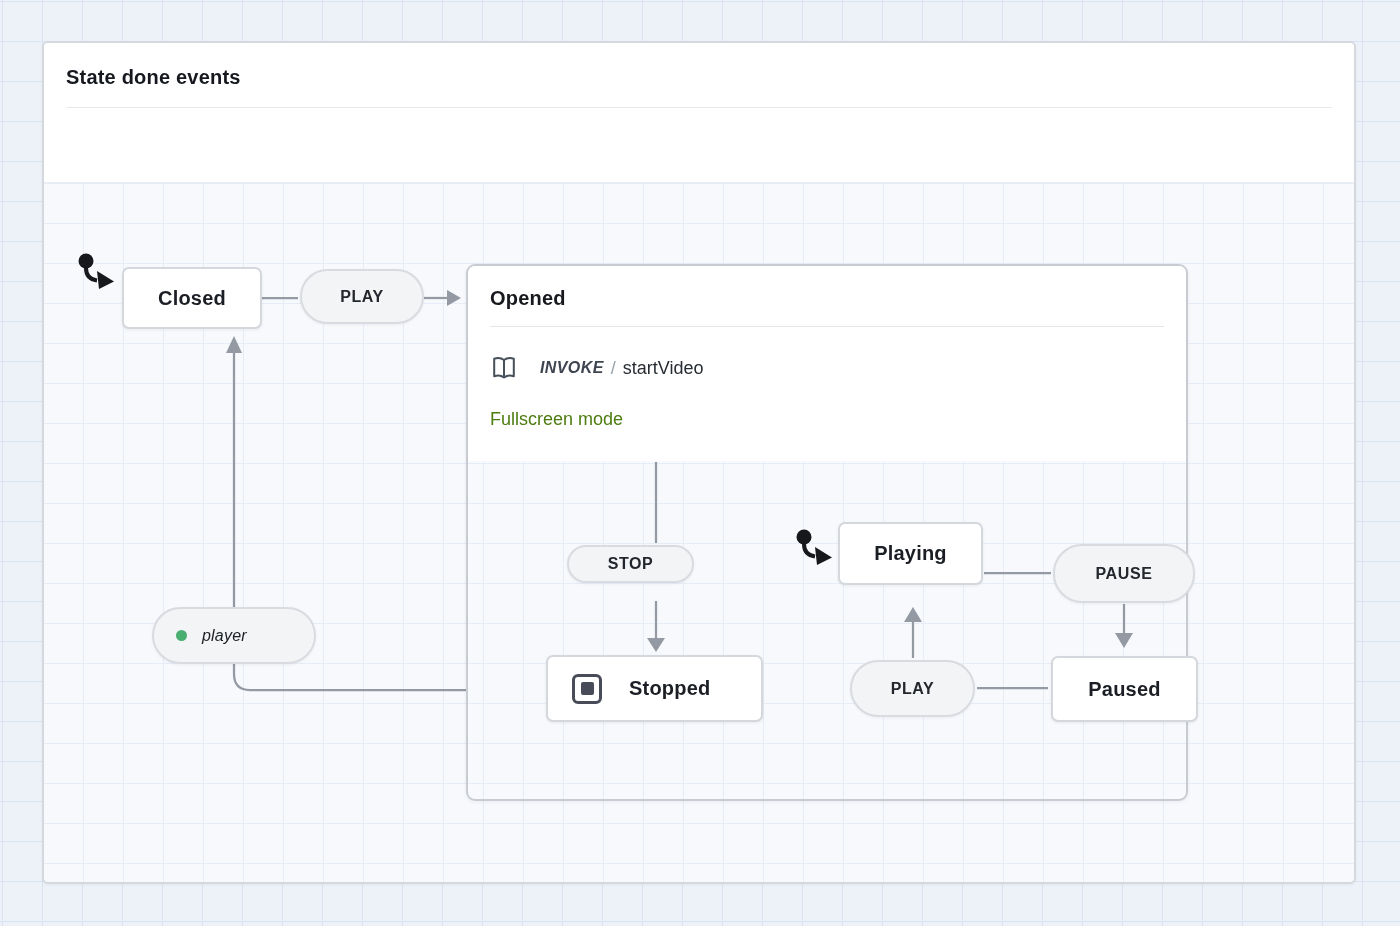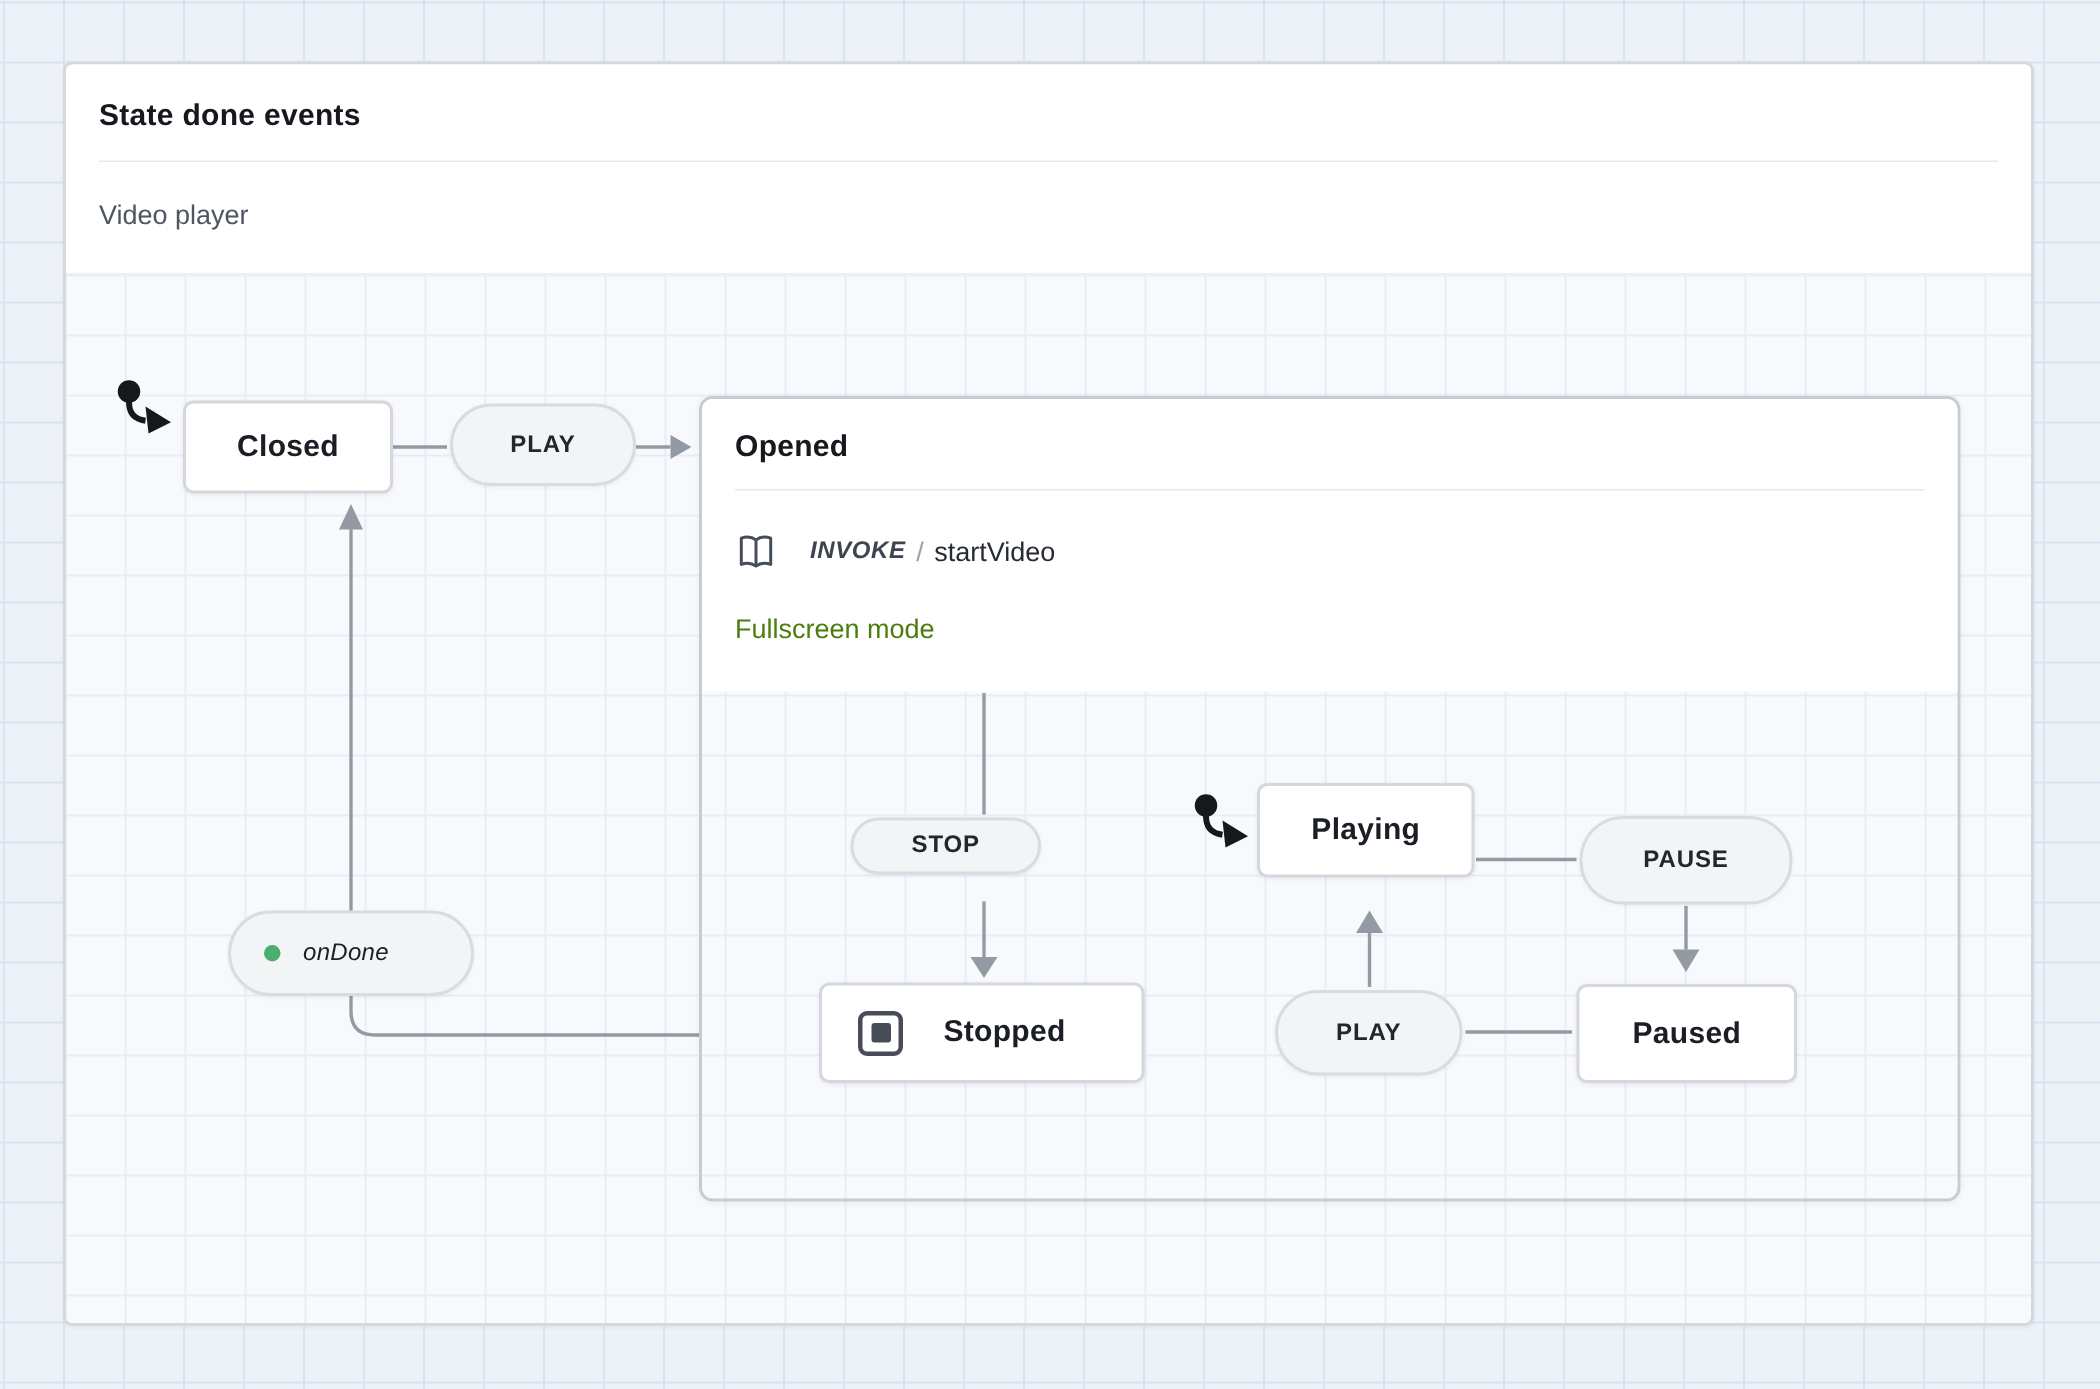--- a/index.html
+++ b/index.html
@@ -50,21 +50,21 @@
     box-shadow:0 1px 3px rgba(25,35,60,.07);
     font-size:20px;font-weight:700;color:#1b1e24;letter-spacing:.2px;
   }
   .event-pill{
     background:#f3f4f6;border:2px solid #d9dbe0;border-radius:29px;
     box-shadow:0 1px 3px rgba(25,35,60,.06);
     font-size:16px;font-weight:700;color:#23262c;letter-spacing:.6px;
   }
   .compound-state{
     position:absolute;z-index:2;box-sizing:border-box;
-    left:466px;top:264px;width:841px;height:537px;
+    left:466px;top:264px;width:722px;height:537px;
     border:2px solid #c8ccd2;border-radius:9px;
     box-shadow:0 1px 4px rgba(25,35,60,.06);
     background:transparent;
   }
   .compound-header{
     box-sizing:border-box;height:195px;background:#fff;
     border-radius:7px 7px 0 0;padding:18px 22px 0;
   }
   .compound-title{margin:0;font-size:20px;line-height:28px;font-weight:700;color:#17191f;letter-spacing:.2px;}
   .compound-divider{border:none;border-top:1.5px solid #e5e7ea;margin:14px 0 0;}
@@ -100,21 +100,20 @@
 </style>
 </head>
 <body>
 
 <div class="canvas">
 
   <div class="machine-card">
     <div class="machine-header">
       <h1 class="machine-title">State done events</h1>
       <hr class="machine-divider">
-      <p class="machine-subtitle">Video player</p>
     </div>
   </div>
 
   <svg class="edges" width="1400" height="926" viewBox="0 0 1400 926">
 
     <g>
       <path class="edge-line" d="M262,298 L298,298"></path>
     </g>
 
     <g>
@@ -214,16 +213,16 @@
   <div class="node state-box n-paused">
     <span>Paused</span>
   </div>
 
   <div class="node event-pill n-play2">
     <span>PLAY</span>
   </div>
 
   <div class="node event-pill n-ondone">
     <span class="ondone-dot"></span>
-    <span>onDone</span>
+    <span>player</span>
   </div>
 
 </div>
 
 </body></html>

